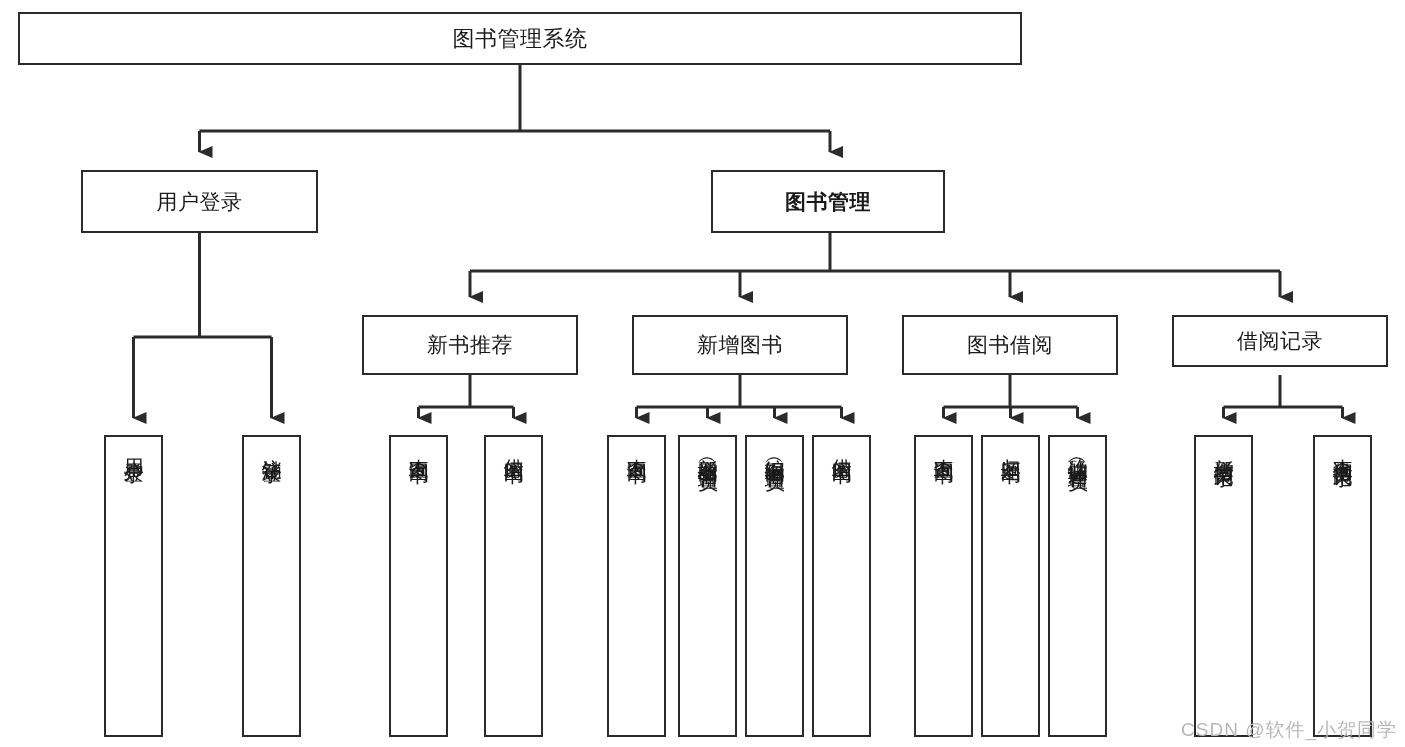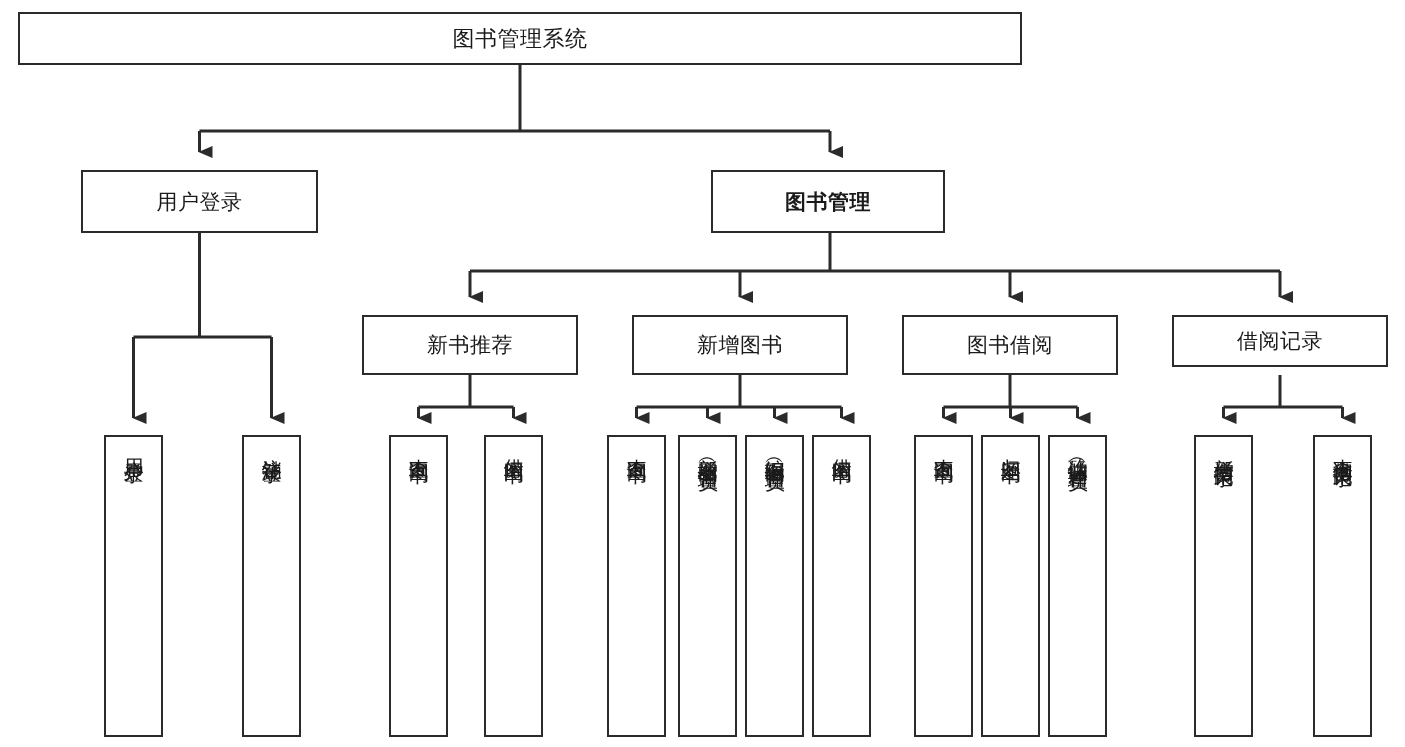--- a/index.html
+++ b/index.html
@@ -212,13 +212,14 @@
     <span class="leaf-inner">
         <span class="vtext">新增借阅记录</span>
       </span>
   </div>
   <div class="node leaf" id="node-leaf-12" style="left: 1313px; top: 435px; width: 59px; height: 302px;">
     <span class="leaf-inner">
         <span class="vtext">查询借阅记录</span>
       </span>
   </div>
 
+  <div id="watermark">CSDN @软件_小贺同学</div>
 </div>
 
 </body></html>

